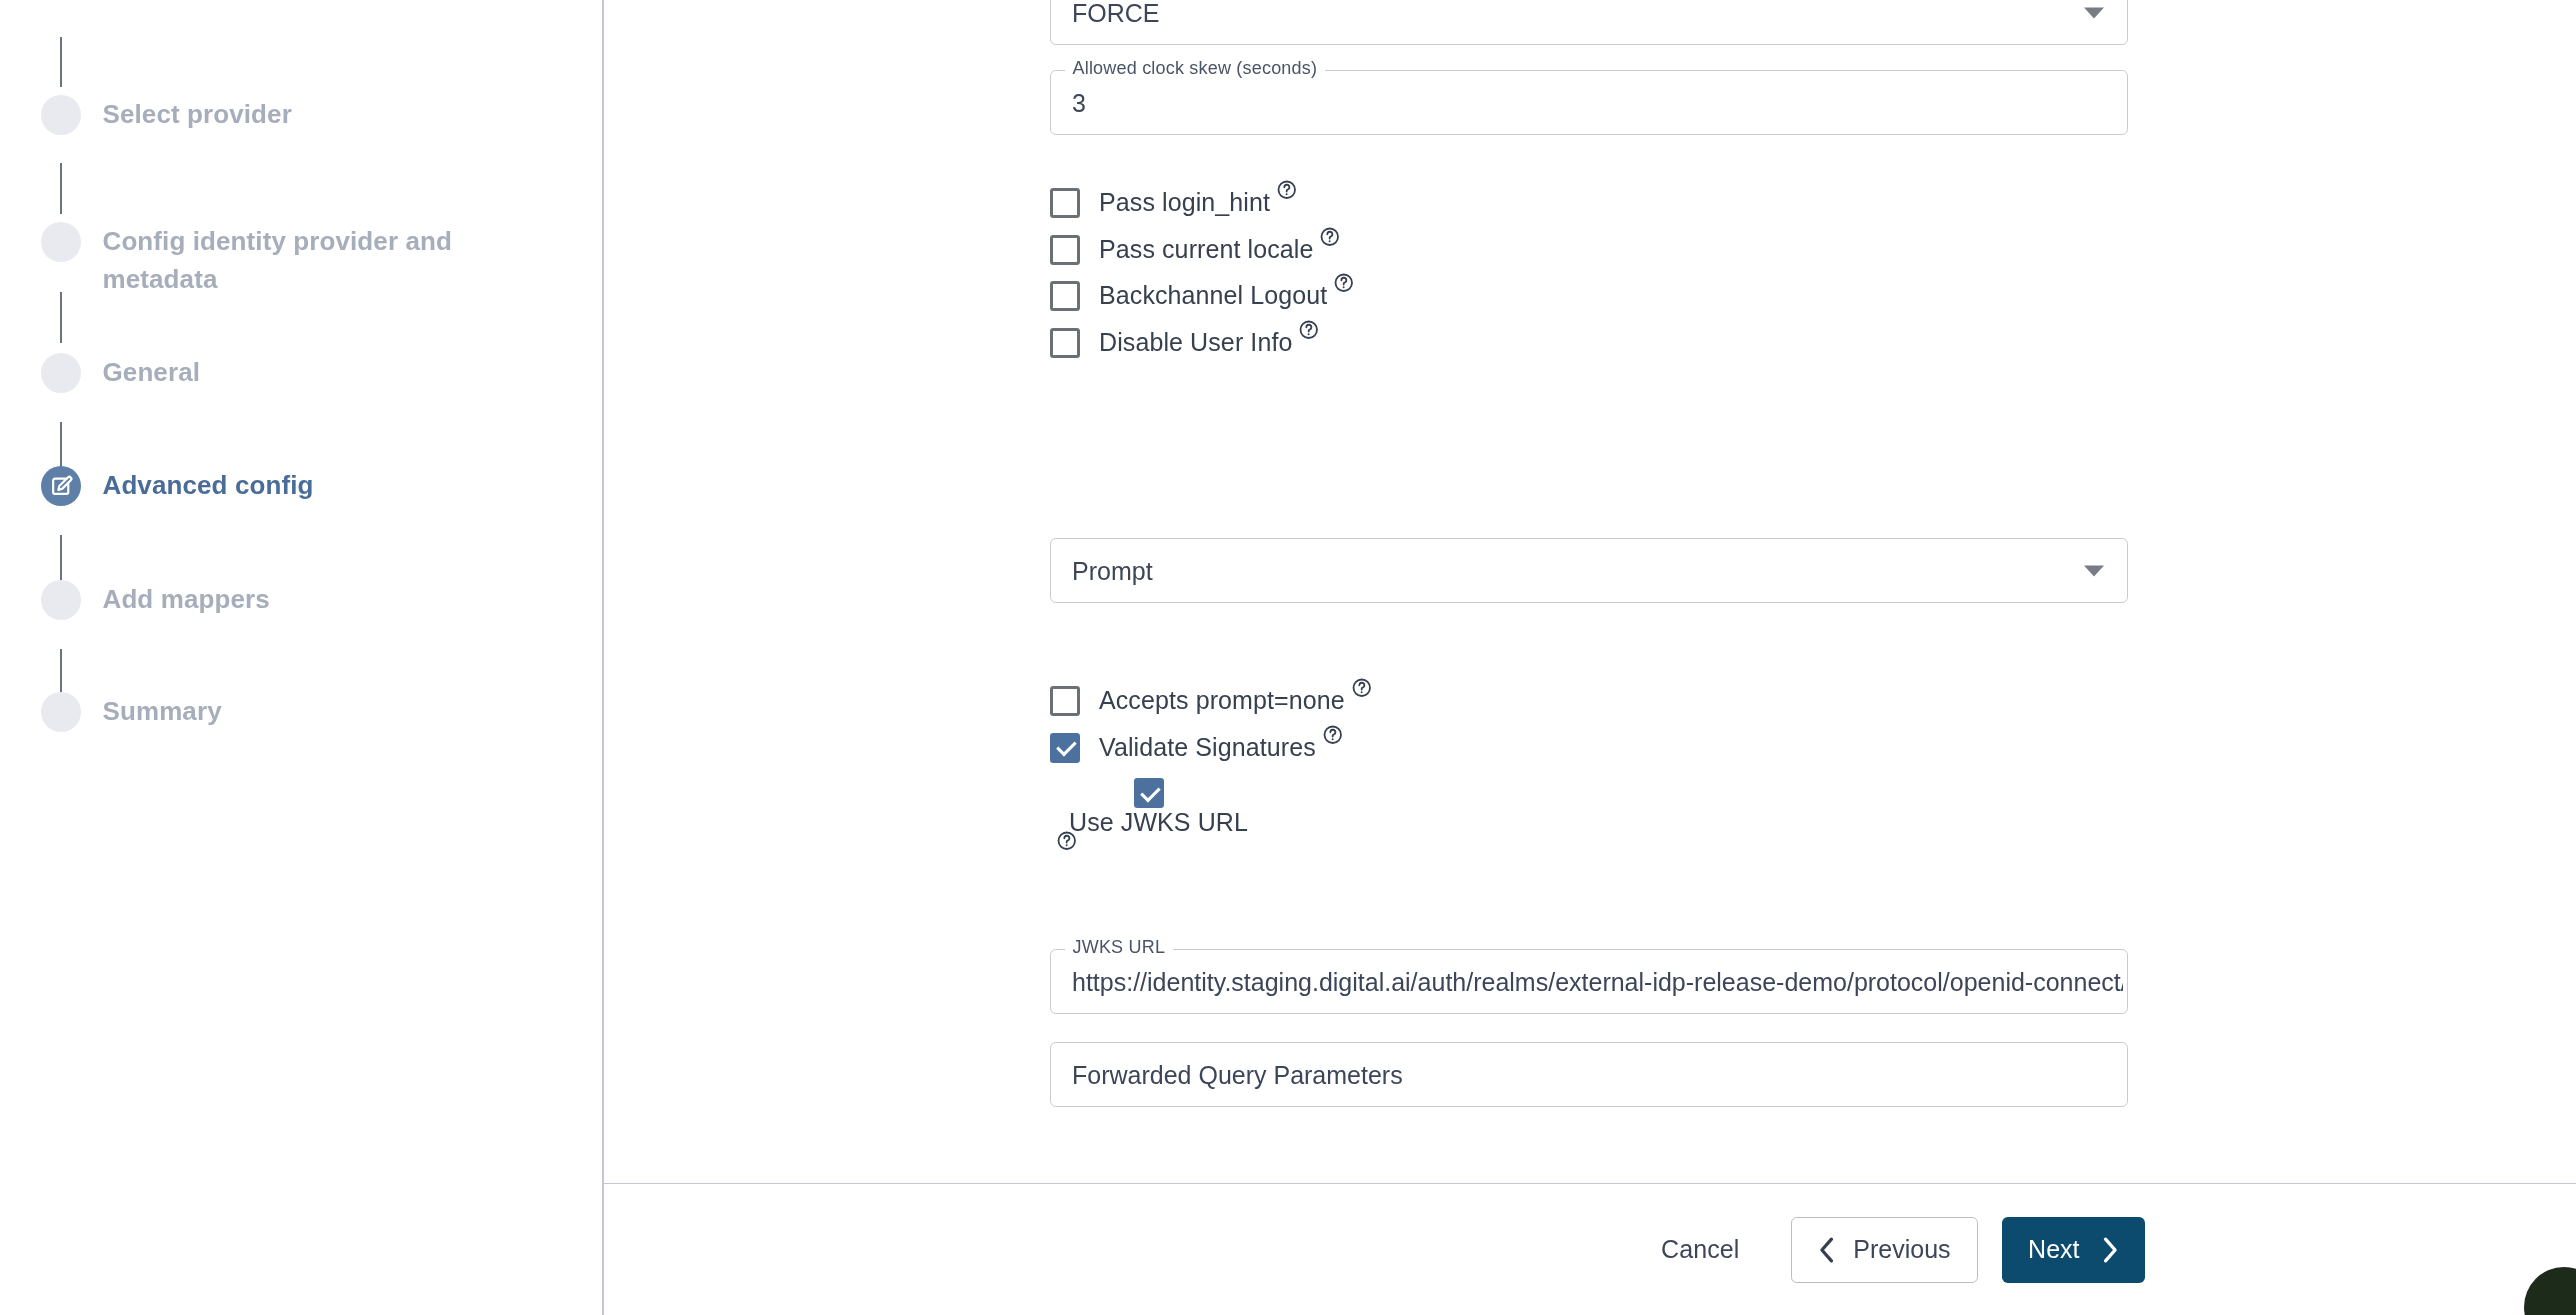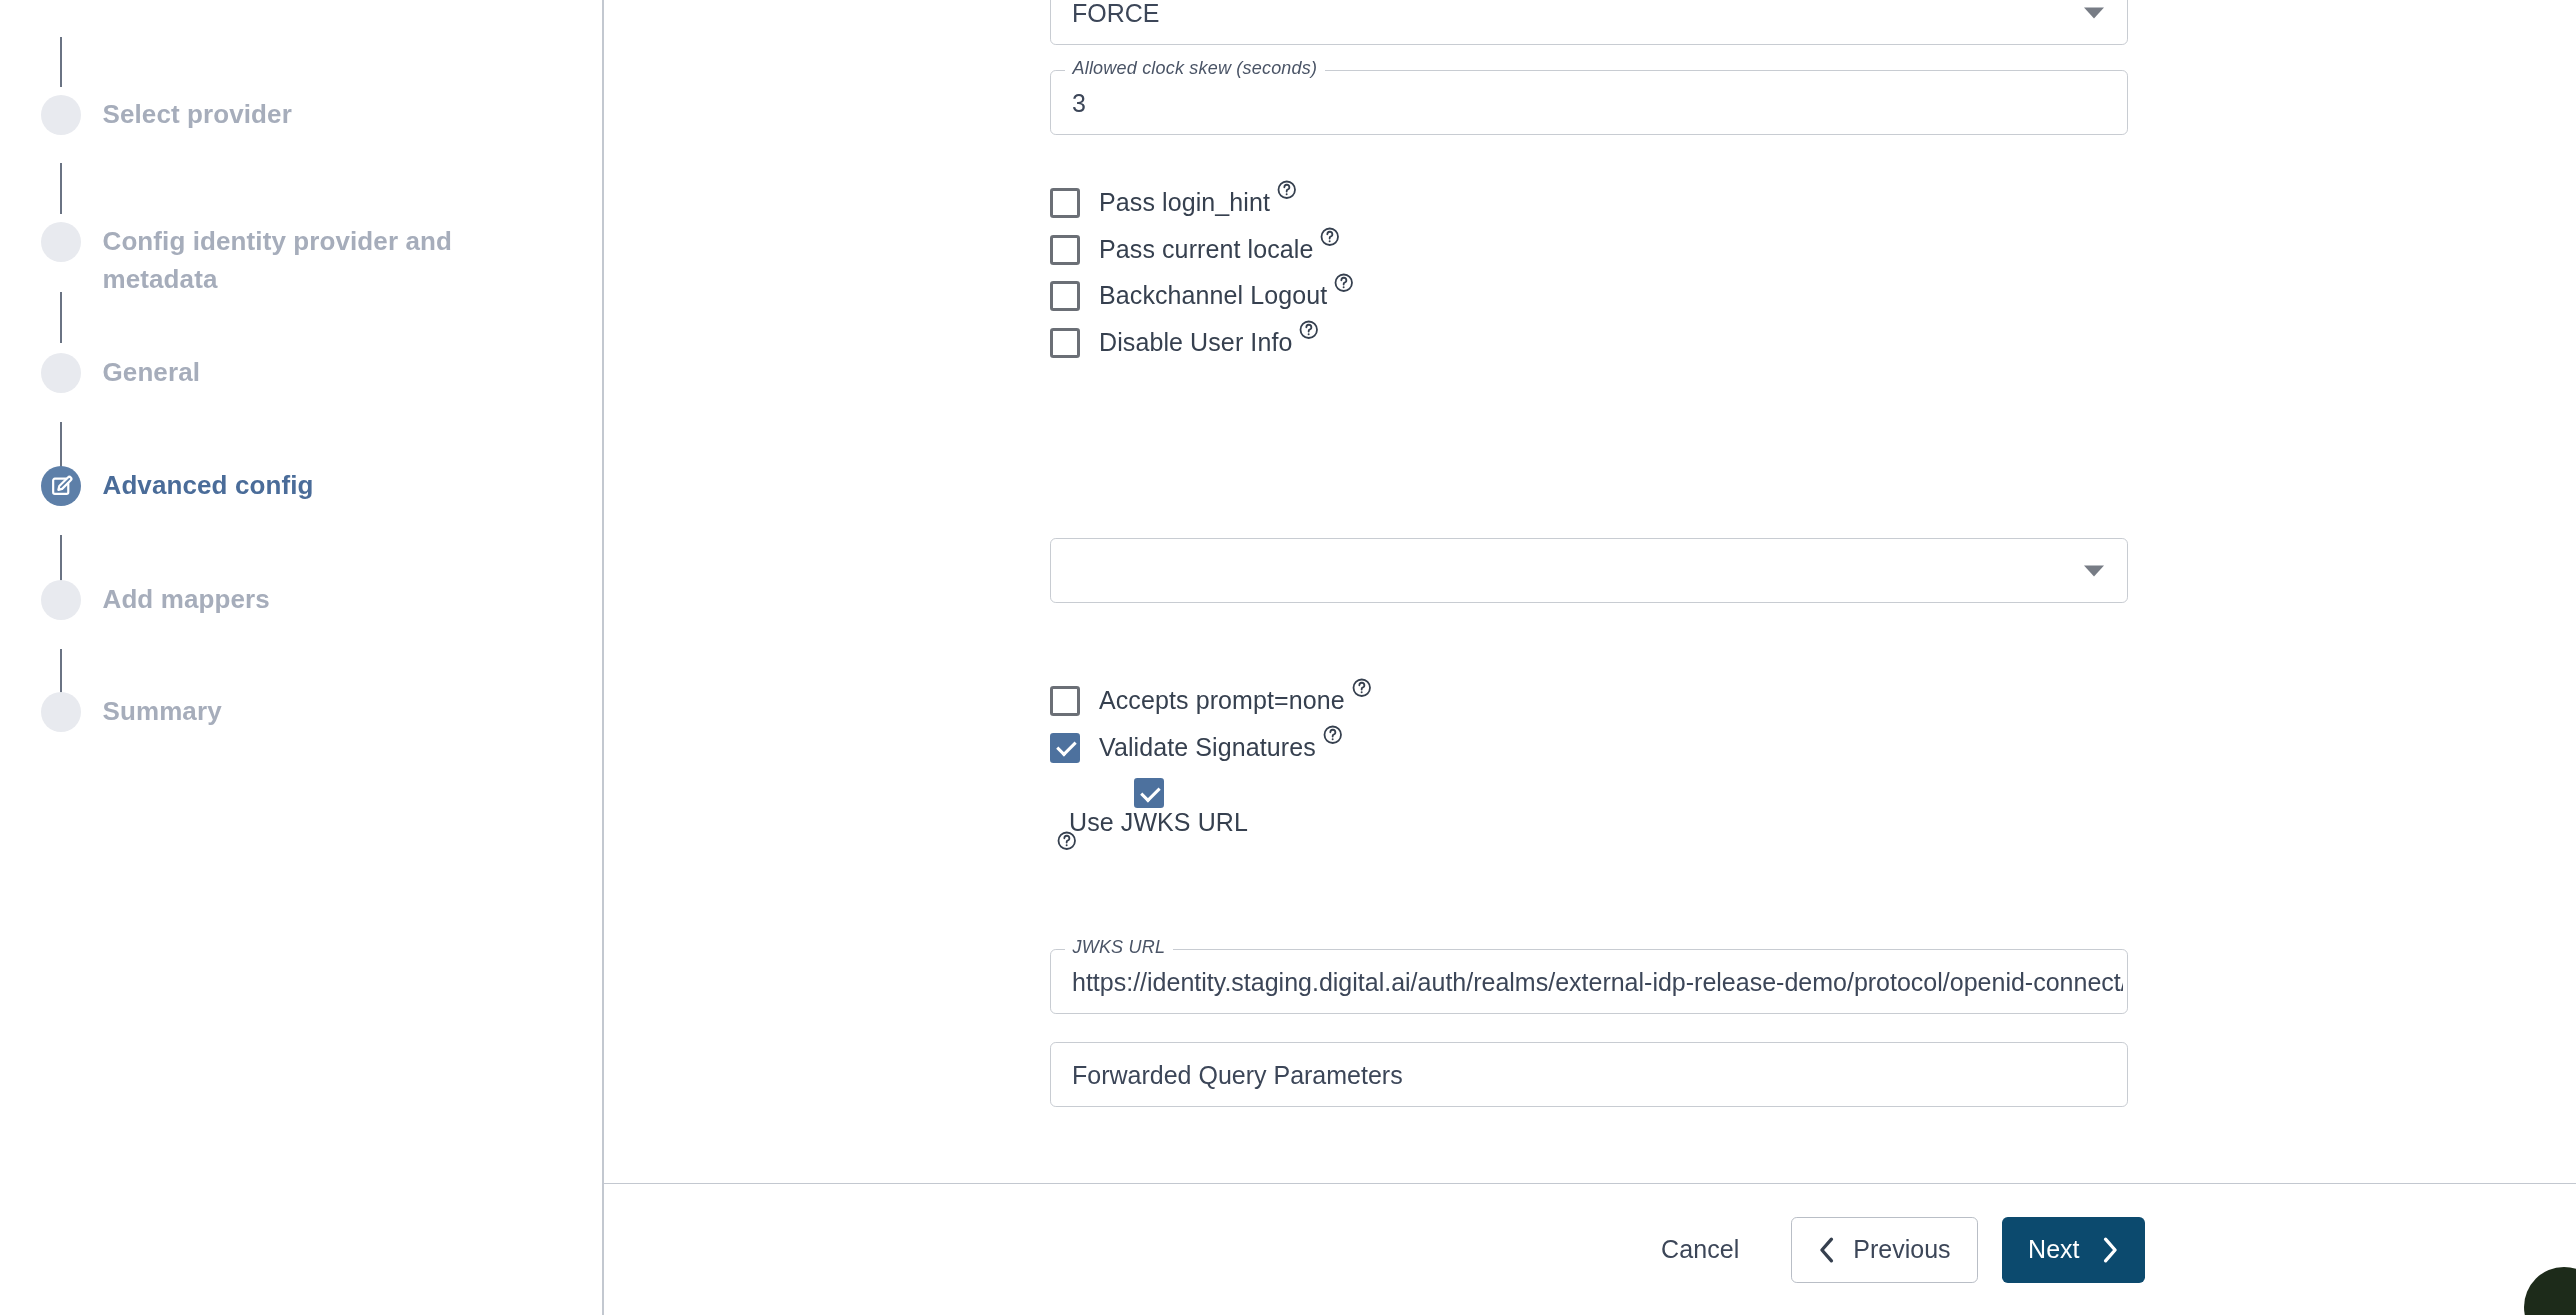--- a/index.html
+++ b/index.html
@@ -73,21 +73,20 @@
   .notch-label {
     position: absolute;
     top: -13.3px; left: 14px;
     background: #ffffff;
     padding: 0 7.5px;
     font-size: 18px;
     color: #4a5466;
     letter-spacing: 0.2px;
     line-height: 21.5px;
     white-space: nowrap;
-    font-style: italic;
   }
   .caret {
     position: absolute; right: 23px; top: 50%;
     transform: translateY(-50%);
     width: 0; height: 0;
     border-left: 10.8px solid transparent;
     border-right: 10.8px solid transparent;
     border-top: 11.6px solid #777c85;
   }
   .helper-text {
@@ -310,20 +309,21 @@
         <svg width="21.5" height="21.5" viewBox="0 0 24 24" fill="none" stroke="#36404f" stroke-width="2">
             <circle cx="12" cy="12" r="9.2"></circle>
             <path d="M9.3 9.2a2.8 2.8 0 1 1 3.6 2.7c-.7.25-1 .8-1 1.6v.5" stroke-linecap="round"></path>
             <circle cx="11.9" cy="17" r="1.1" fill="#36404f" stroke="none"></circle>
           </svg>
       </span>
     </div>
 
     <div class="field" style="top:538px;">
       <div class="outlined-box">
+        <div class="value">Prompt</div>
         <div class="caret"></div>
       </div>
     </div>
 
     <div class="checkbox-row" style="top:684px;">
       <span class="cb"></span>
       <span class="cb-label">Accepts prompt=none</span>
       <span class="help-icon">
         <svg width="21.5" height="21.5" viewBox="0 0 24 24" fill="none" stroke="#36404f" stroke-width="2">
             <circle cx="12" cy="12" r="9.2"></circle>

